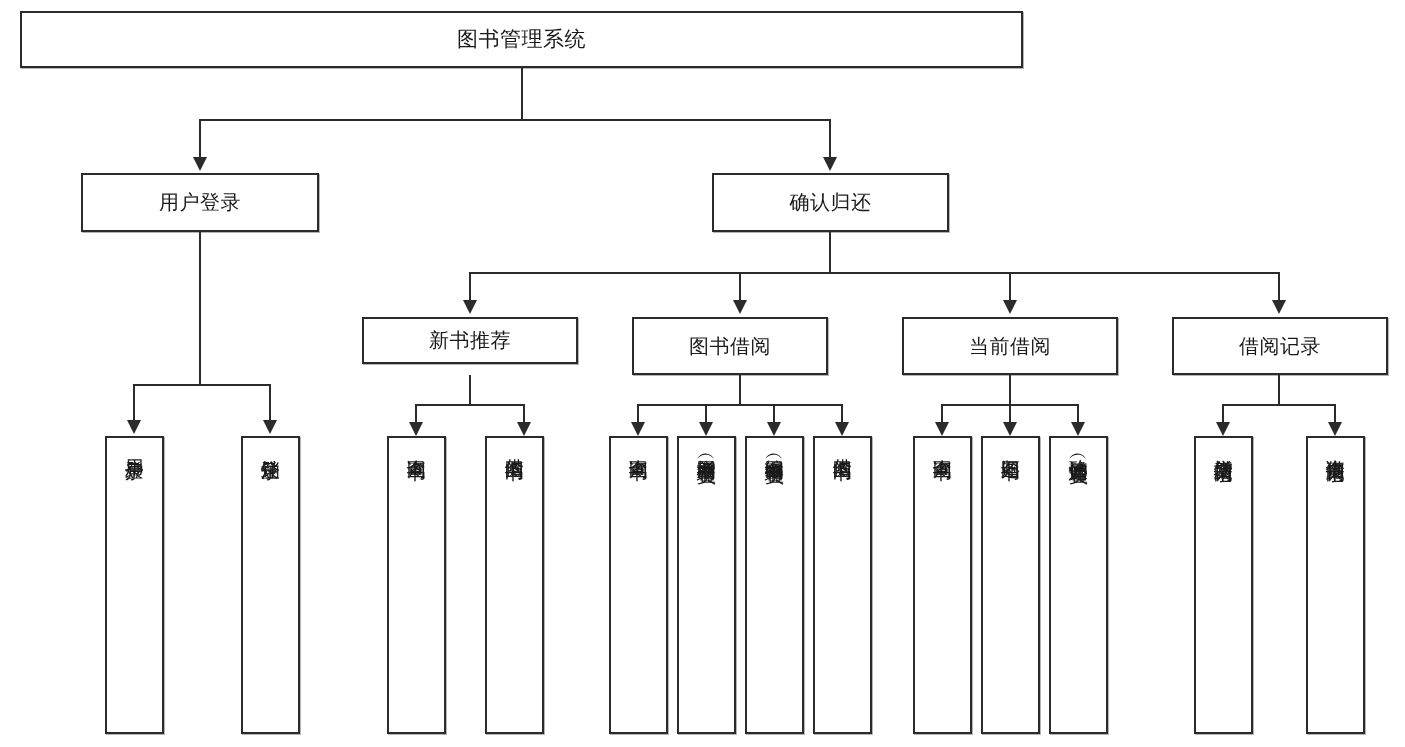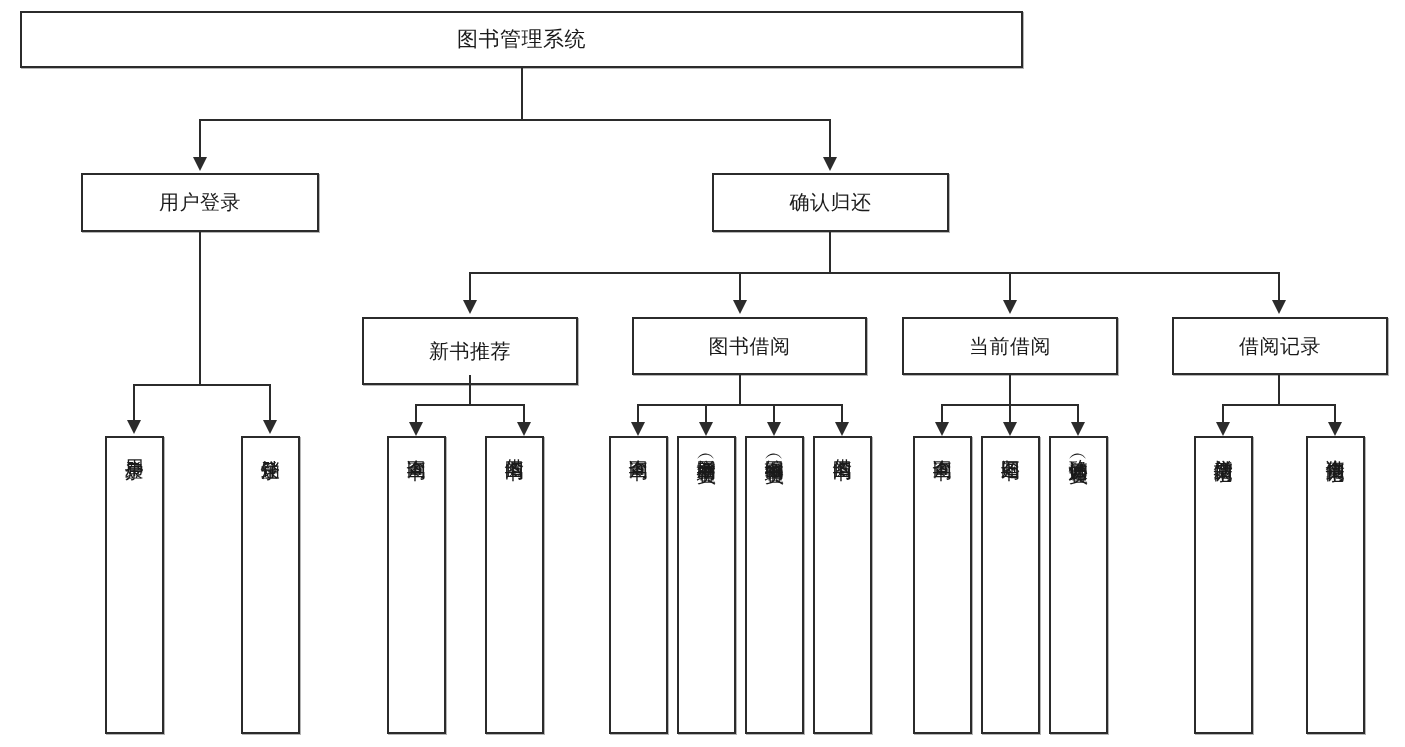--- a/index.html
+++ b/index.html
@@ -125,24 +125,24 @@
   <div class="hline" style="left:469px; top:272px; width:811px; height:2px;"></div>
   <div class="vline" style="left:469px; top:272px; width:2px; height:30px;"></div>
   <div class="arrow" style="left:463px; top:300px;"></div>
   <div class="vline" style="left:739px; top:272px; width:2px; height:30px;"></div>
   <div class="arrow" style="left:733px; top:300px;"></div>
   <div class="vline" style="left:1009px; top:272px; width:2px; height:30px;"></div>
   <div class="arrow" style="left:1003px; top:300px;"></div>
   <div class="vline" style="left:1278px; top:272px; width:2px; height:30px;"></div>
   <div class="arrow" style="left:1272px; top:300px;"></div>
 
-  <div class="node lvl3" style="left:362px; top:317px; width:216px; height:68px;">
+  <div class="node lvl3" style="left:362px; top:317px; width:216px; height:47px;">
     <span class="label">新书推荐</span>
   </div>
-  <div class="node lvl3" style="left:632px; top:317px; width:235px; height:58px;">
+  <div class="node lvl3" style="left:632px; top:317px; width:196px; height:58px;">
     <span class="label">图书借阅</span>
   </div>
   <div class="node lvl3" style="left:1172px; top:317px; width:216px; height:58px;">
     <span class="label">借阅记录</span>
   </div>
   <div class="node lvl3" style="left:902px; top:317px; width:216px; height:58px;">
     <span class="label">当前借阅</span>
   </div>
 
   <div class="vline" style="left:469px; top:375px; width:2px; height:29px;"></div>

